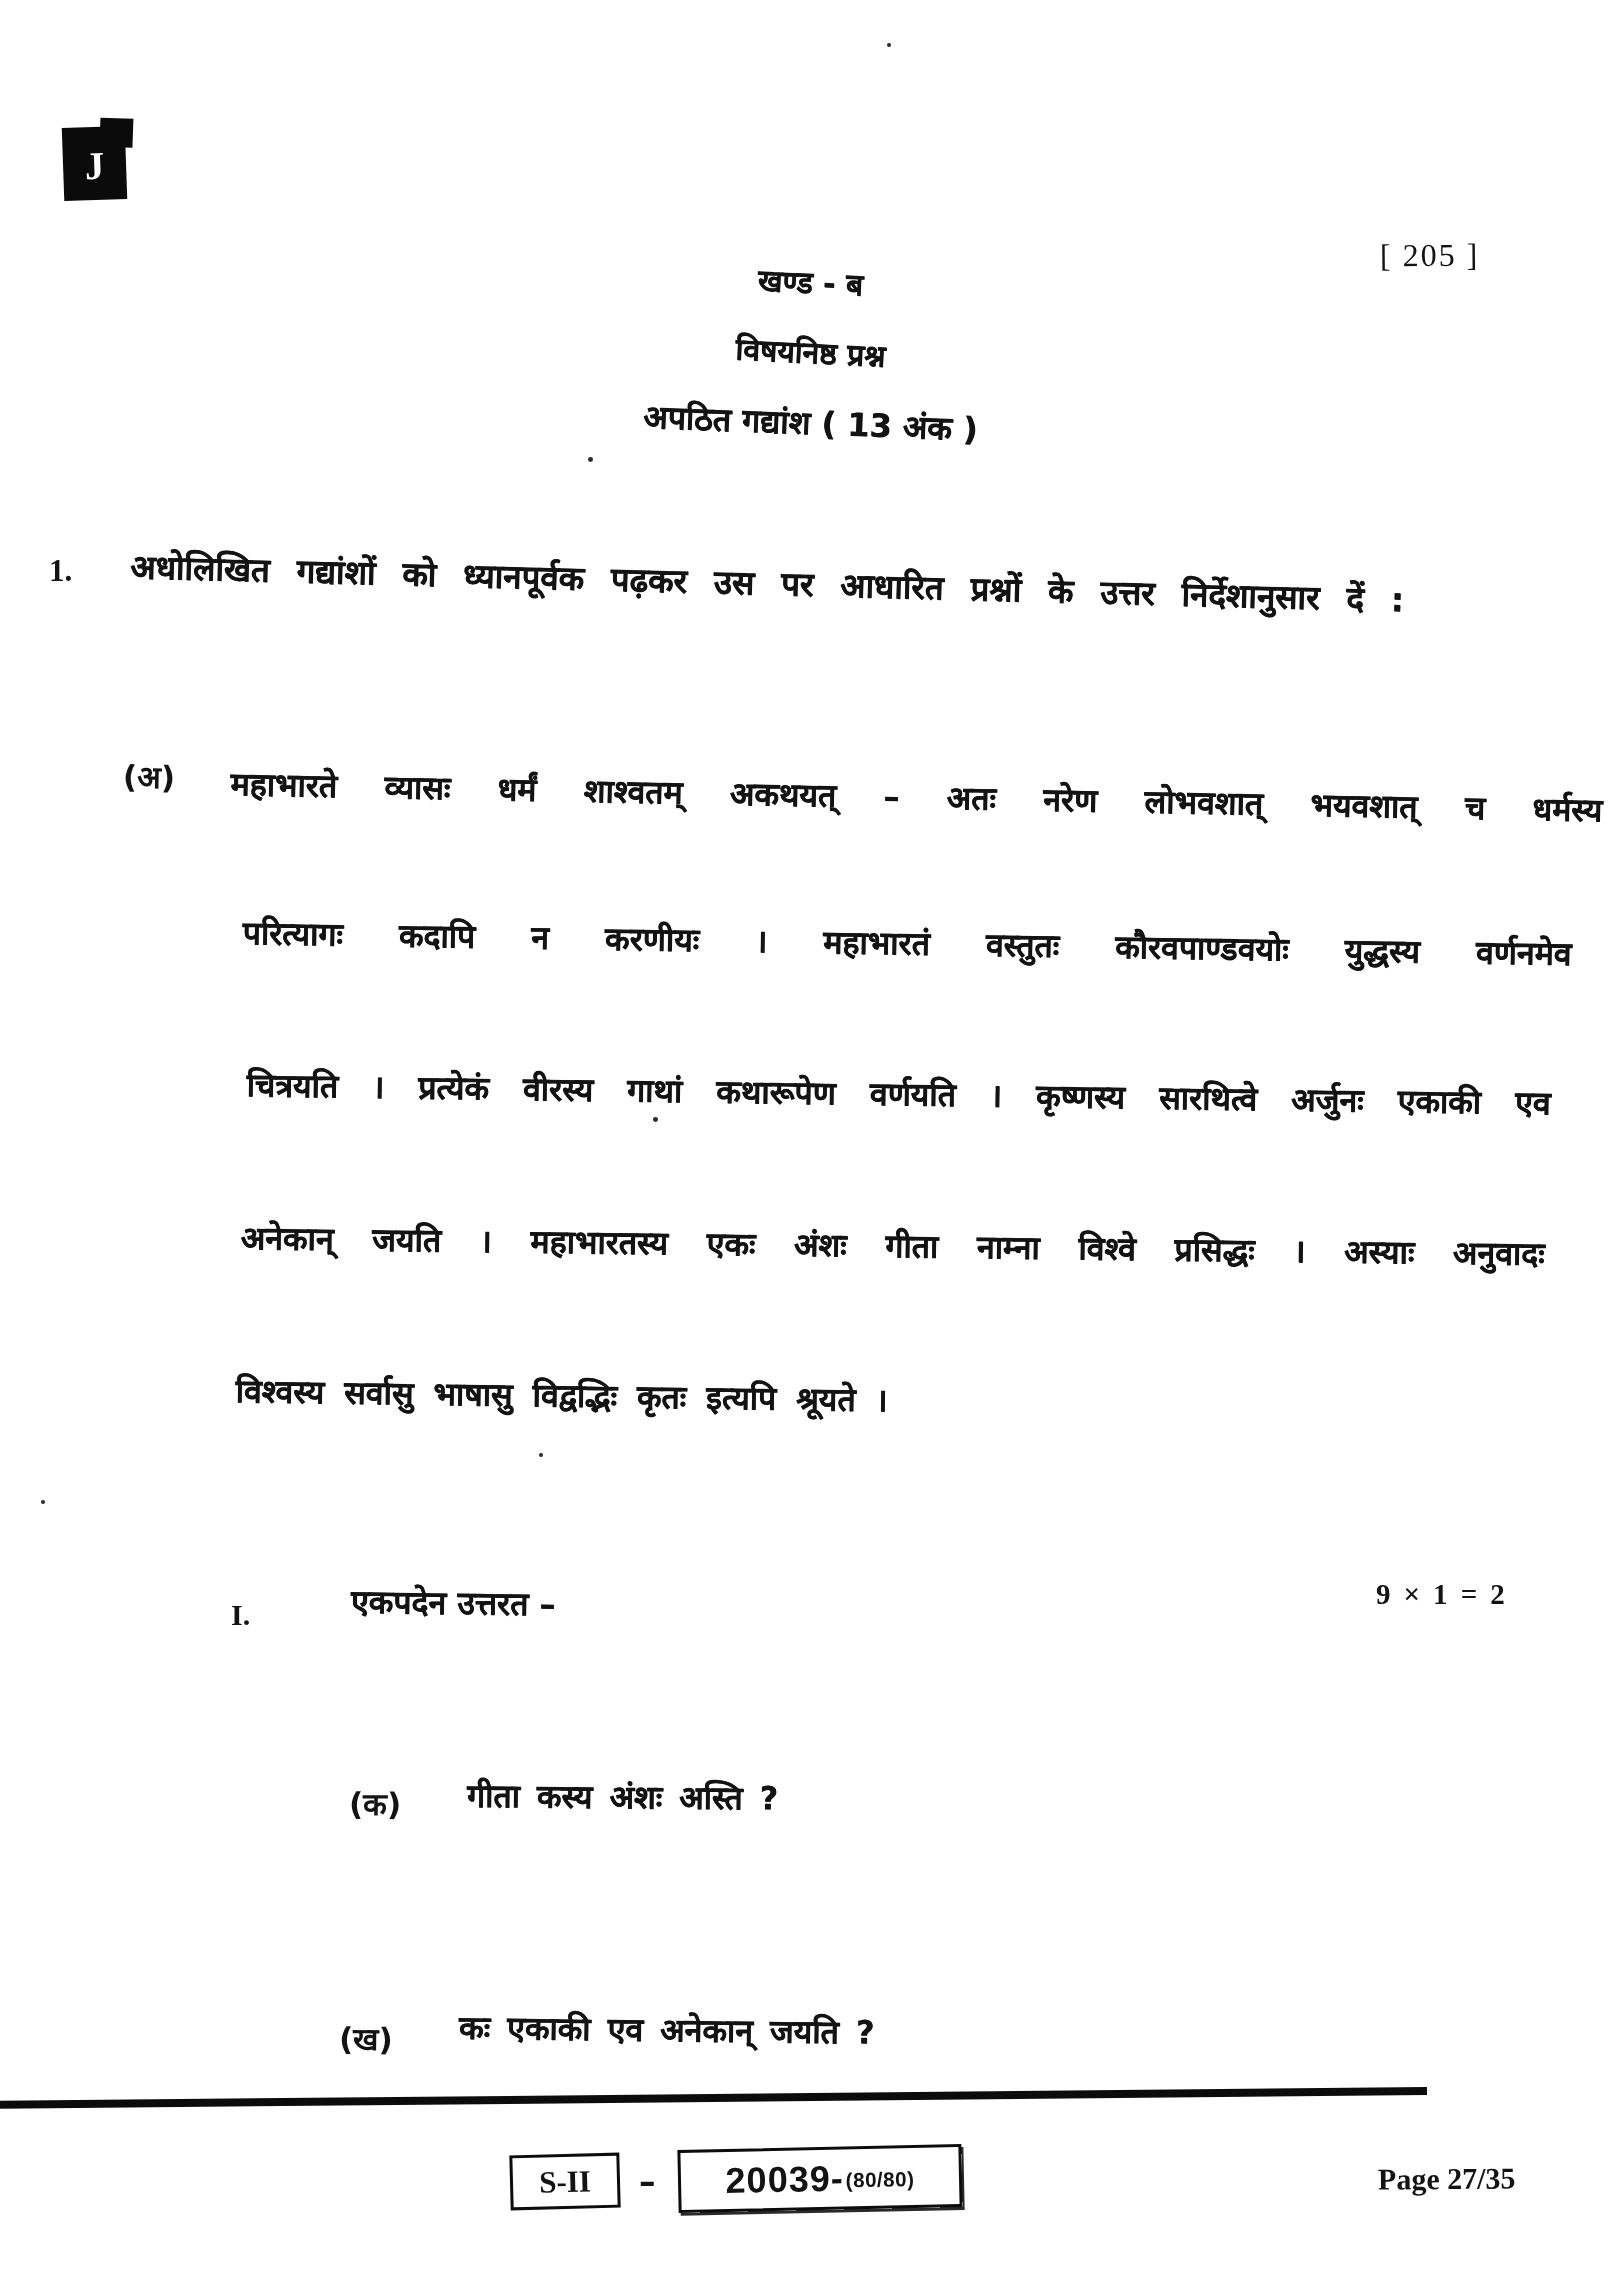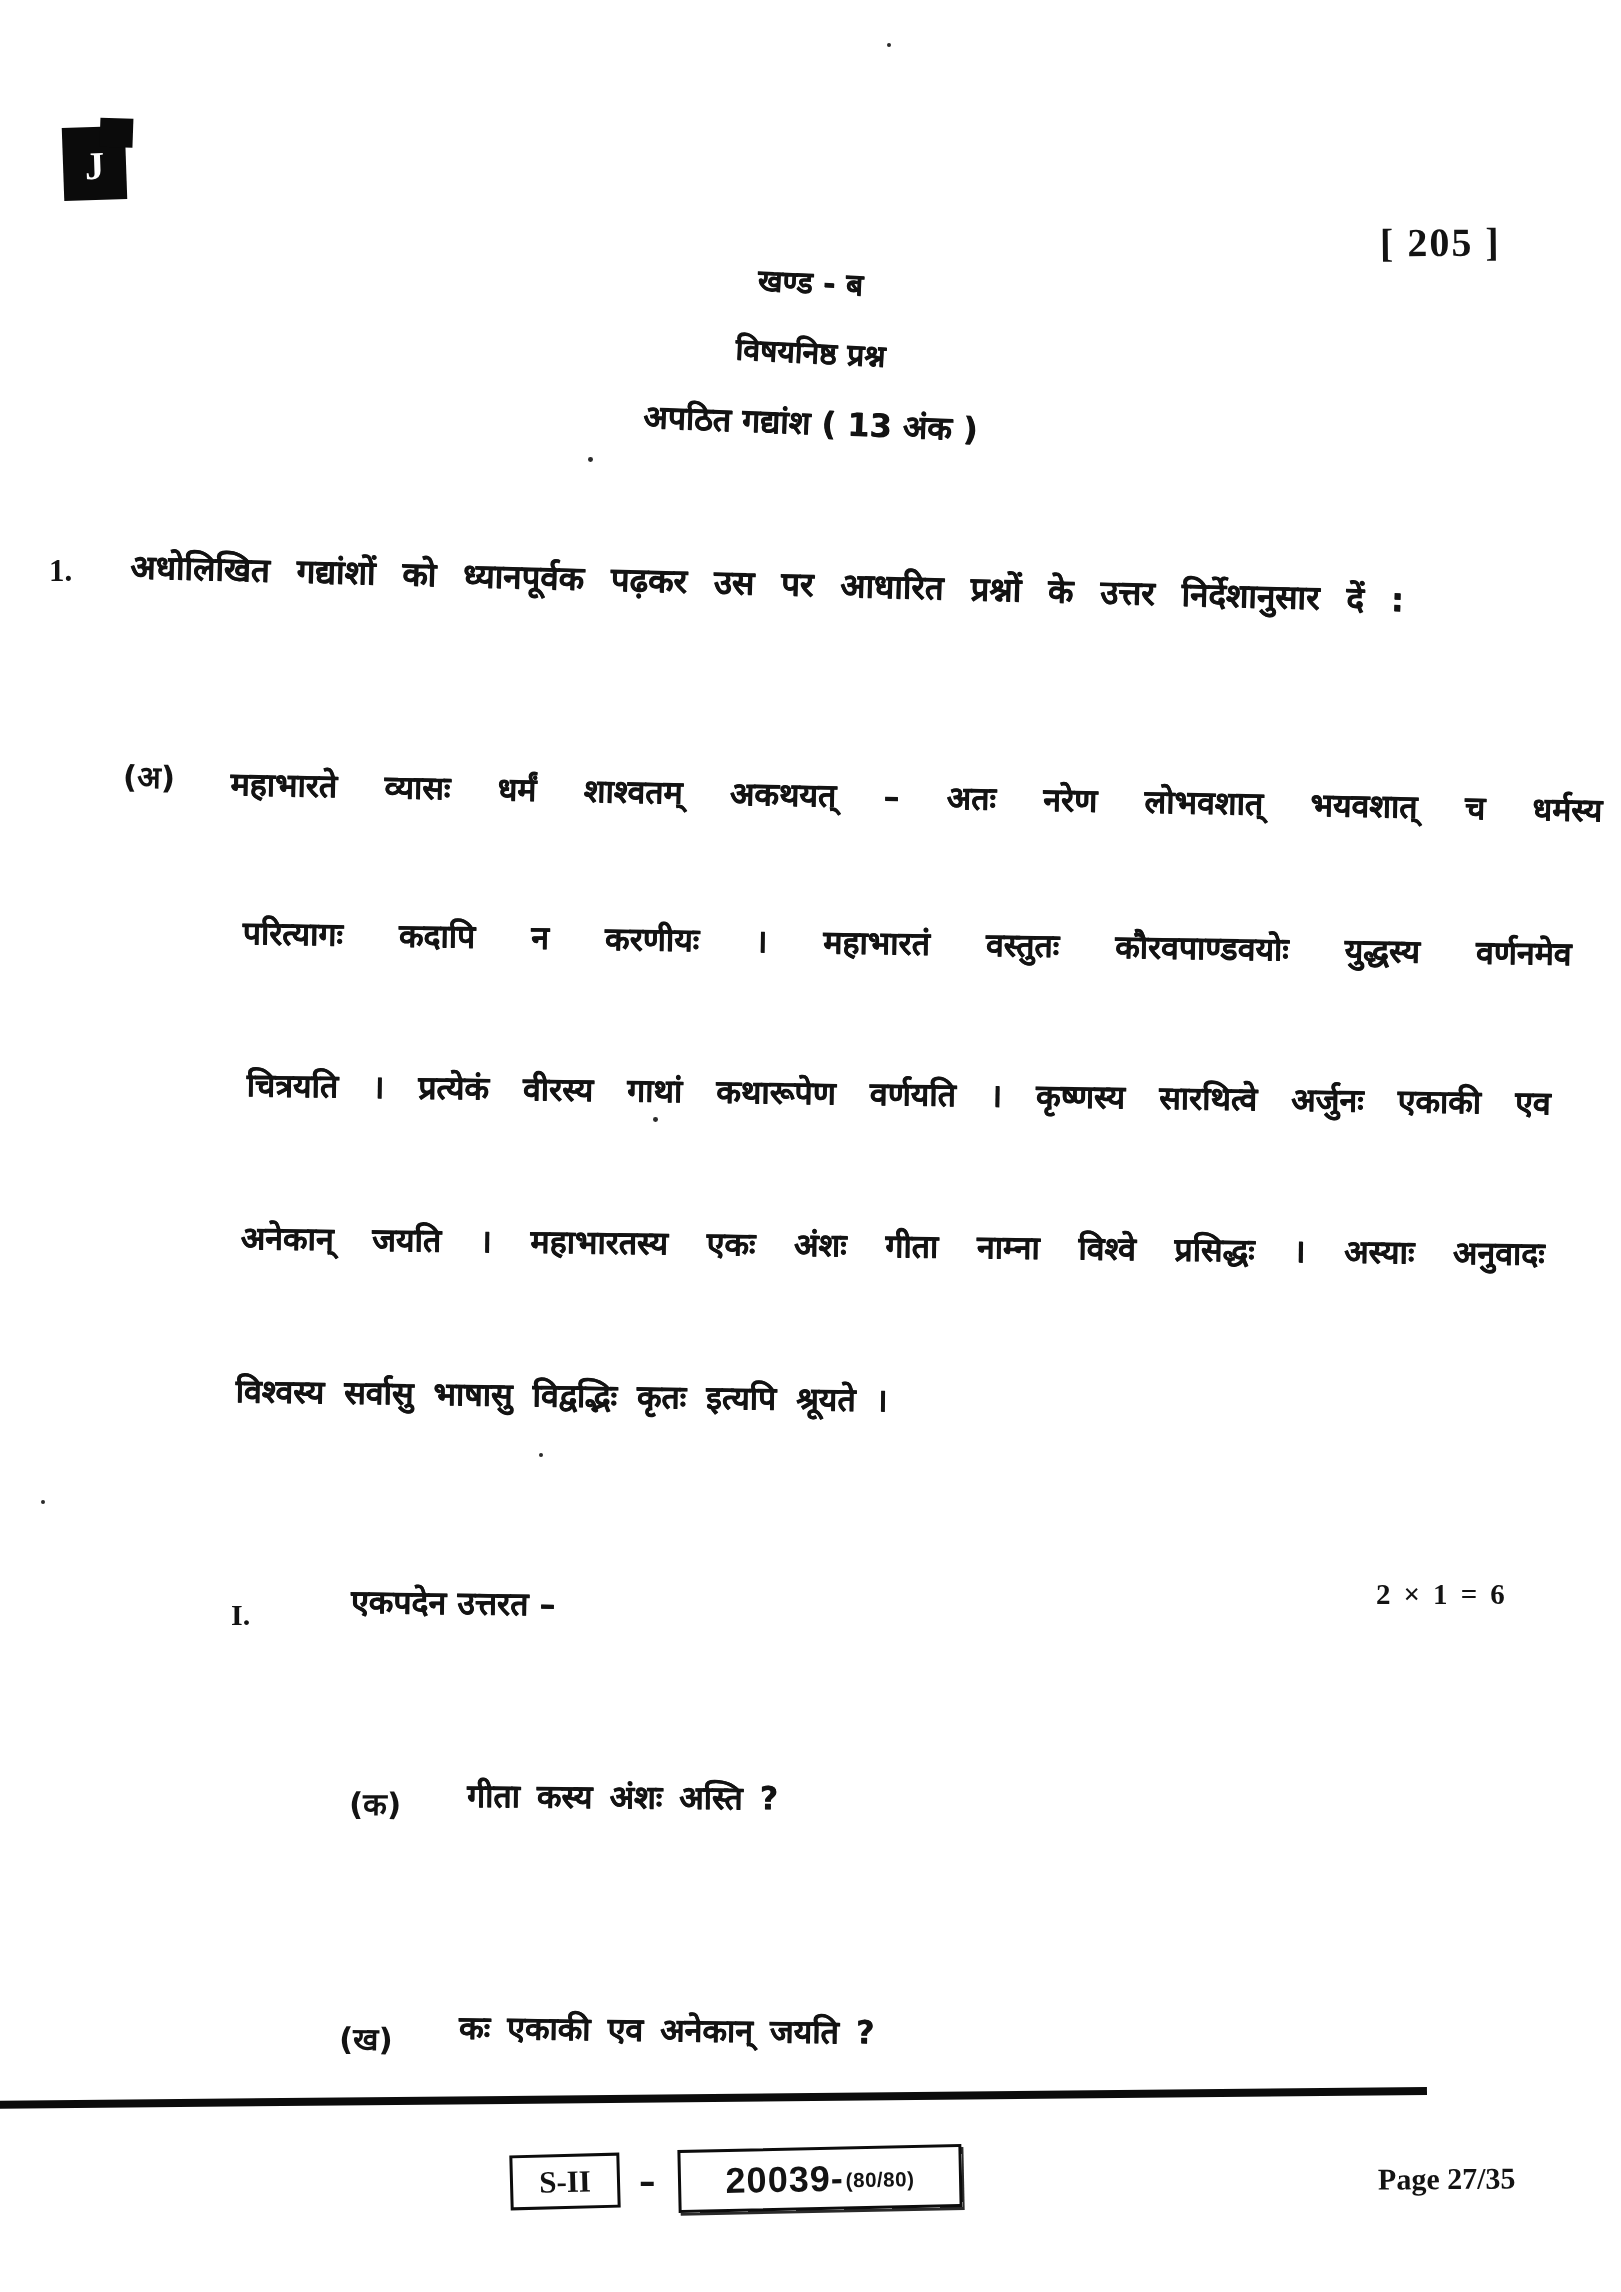--- a/index.html
+++ b/index.html
@@ -25,23 +25,23 @@
     transform:rotate(4deg);
   }
   .j-badge .glyph{
     position:relative;z-index:2;
     font-family:"Liberation Serif", serif;
     font-size:39px;font-weight:bold;color:#ffffff;line-height:1;
     padding-top:3.9px;
   }
 
   .page-ref{
-    left:1380px;top:219px;
-    font-family:"Liberation Serif", serif;
-    font-size:40px;font-weight:bold;letter-spacing:2px;
+    left:1380px;top:237px;
+    font-family:"Liberation Serif", serif;
+    font-size:32px;font-weight:normal;letter-spacing:2px;
     transform:rotate(-0.5deg);
   }
 
   .heading{
     left:0;width:1621px;text-align:center;
     font-size:30px;font-weight:bold;
     text-shadow:0.4px 0.4px 0 currentColor;
   }
   .h-section{top:261px;transform:rotate(2.6deg);}
   .h-type{top:331px;transform:rotate(2.8deg);}
@@ -176,21 +176,21 @@
 
   <div class="abs passage-label">(अ)</div>
   <div class="abs para-line pl-0">महाभारते व्यासः धर्मं शाश्वतम् अकथयत् – अतः नरेण लोभवशात् भयवशात् च धर्मस्य</div>
   <div class="abs para-line pl-1">परित्यागः कदापि न करणीयः । महाभारतं वस्तुतः कौरवपाण्डवयोः युद्धस्य वर्णनमेव</div>
   <div class="abs para-line pl-2">चित्रयति । प्रत्येकं वीरस्य गाथां कथारूपेण वर्णयति । कृष्णस्य सारथित्वे अर्जुनः एकाकी एव</div>
   <div class="abs para-line pl-3">अनेकान् जयति । महाभारतस्य एकः अंशः गीता नाम्ना विश्वे प्रसिद्धः । अस्याः अनुवादः</div>
   <div class="abs para-line pl-4">विश्वस्य सर्वासु भाषासु विद्वद्भिः कृतः इत्यपि श्रूयते ।</div>
 
   <div class="abs subq-numeral">I.</div>
   <div class="abs subq-text">एकपदेन उत्तरत –</div>
-  <div class="abs subq-marks">2 × 1 = 6</div>
+  <div class="abs subq-marks">9 × 1 = 2</div>
 
   <div class="abs q-label qa-label">(क)</div>
   <div class="abs q-text qa-text">गीता कस्य अंशः अस्ति ?</div>
 
   <div class="abs q-label qb-label">(ख)</div>
   <div class="abs q-text qb-text">कः एकाकी एव अनेकान् जयति ?</div>
 
   <div class="abs footer-rule"></div>
 
   <div class="abs series-box">

